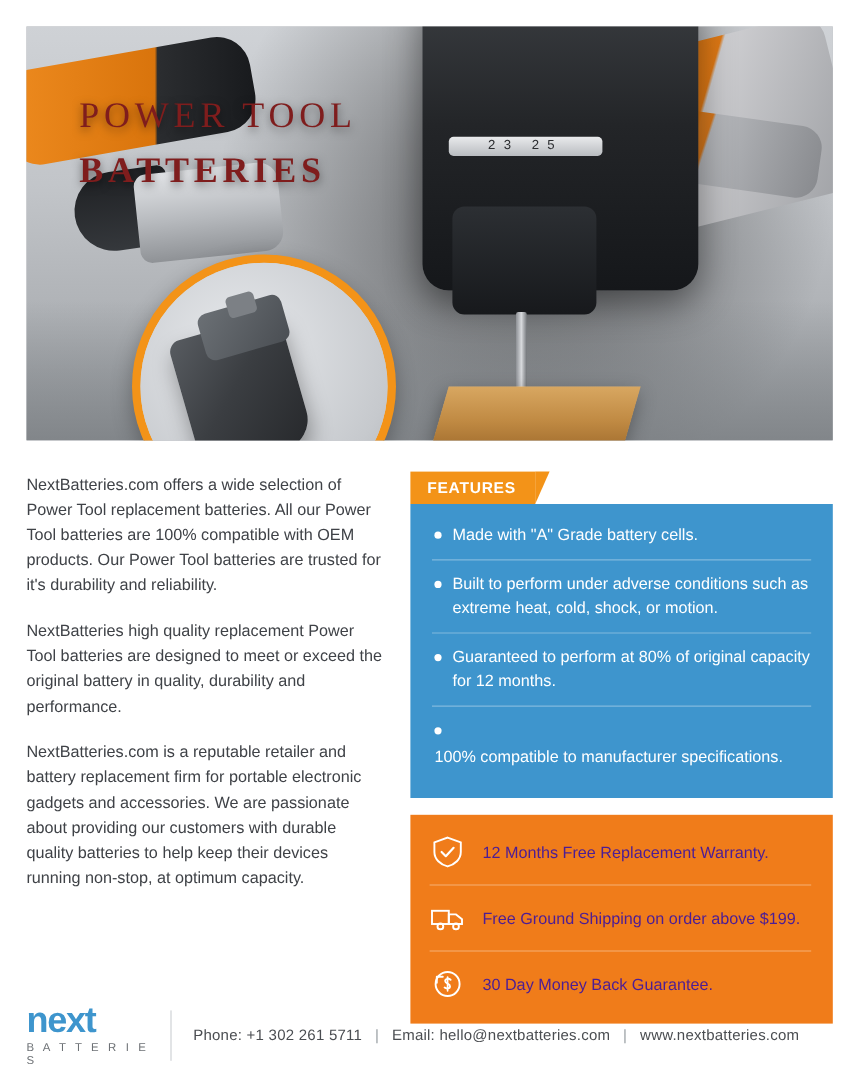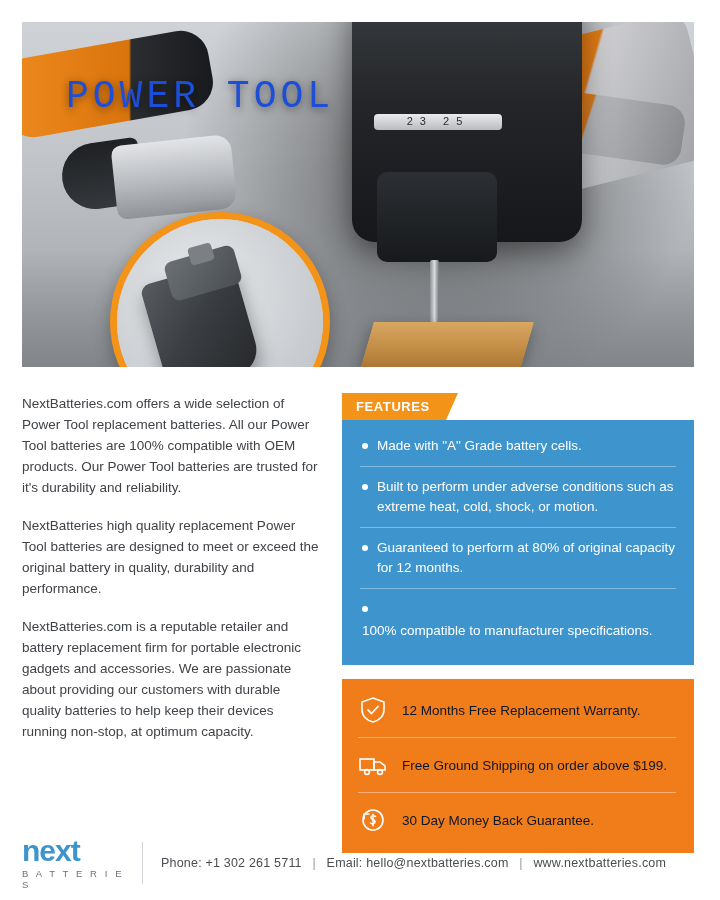--- a/index.html
+++ b/index.html
@@ -106,27 +106,27 @@
   }
   .wrench {
     position: absolute; left: -20px; top: 22px;
     width: 210px; height: 80px;
     background: linear-gradient(100deg,#ef8c20 0%, #d9740c 60%, #2b2d30 61%, #17191c 100%);
     border-radius: 28px;
     transform: rotate(-10deg);
   }
   .hero-title {
     position: absolute; left: 44px; top: 52px;
-    color: #1d4ed8;
-    font-size: 38px;
+    color: #7f1d1d;
+    font-size: 30px;
     letter-spacing: 4px;
     line-height: 46px;
     font-weight: 400;
     text-shadow: 0 2px 8px rgba(0,0,0,.5);
-    font-family: Liberation Mono, monospace;
+    font-family: Liberation Serif, serif;
   }
   .hero-title .bold { font-weight: 700; display:block; }
 
   
   .batt-circle {
     position: absolute; left: 88px; top: 190px;
     width: 220px; height: 220px;
     border-radius: 50%;
     background: #cfd2d6;
     border: 7px solid #f39318;
@@ -222,21 +222,21 @@
   
   .offers-box {
     background: #f07c1a;
     margin-top: 14px;
     padding: 4px 18px 6px 16px;
   }
   .offer-item {
     display: flex;
     align-items: center;
     gap: 14px;
-    color: #0f172a;
+    color: #4c1d95;
     font-size: 13.5px;
     line-height: 19px;
     padding: 13px 0;
     border-bottom: 1px solid rgba(255,255,255,.4);
   }
   .offer-item:last-child { border-bottom: none; }
   .offer-icon { flex: none; width: 30px; height: 28px; }
   .offer-icon svg { display:block; }
 
   
@@ -288,20 +288,21 @@
     <div class="plier2"></div>
     <div class="drill-body"></div>
     <div class="drill-ring"></div>
     <div class="drill-ring-text">23 25</div>
     <div class="drill-chuck"></div>
     <div class="drill-bit"></div>
     <div class="wood-block"></div>
 
     <div class="hero-title">
       <span>POWER TOOL</span>
+      <span class="bold">BATTERIES</span>
     </div>
 
     <div class="batt-circle">
       <div class="inner-bg"></div>
       <div class="batt-pack"></div>
       <div class="batt-top"></div>
       <div class="batt-nub"></div>
     </div>
   </div>
 

